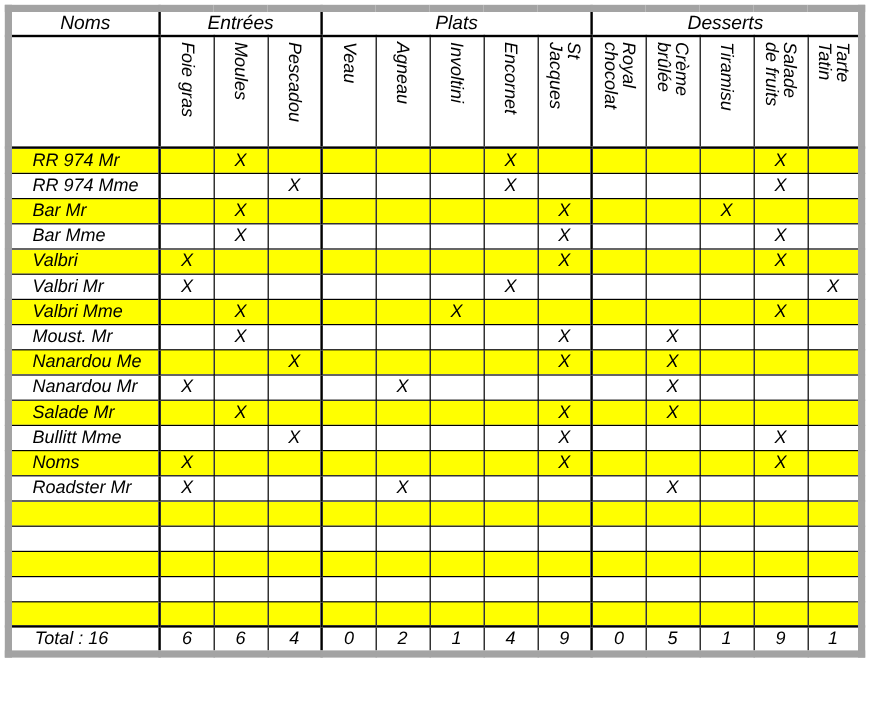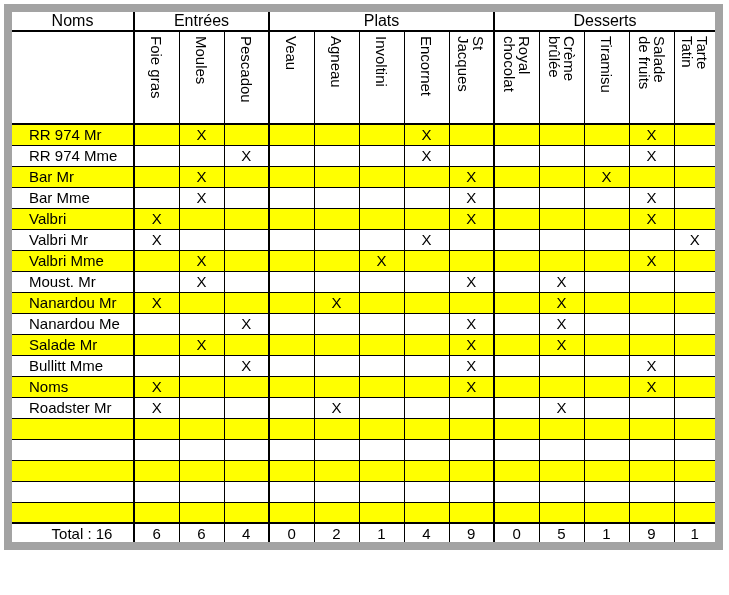--- a/index.html
+++ b/index.html
@@ -3,21 +3,22 @@
 <meta charset="utf-8">
 <style>
   * { margin: 0; padding: 0; box-sizing: border-box; }
   html, body { width: 729px; height: 595px; background: #FFFFFF; overflow: hidden; }
   body { font-family: "Liberation Sans", "DejaVu Sans", sans-serif; color: #000; }
 
   table.menu {
     position: absolute; left: 4px; top: 4px;
     border-collapse: collapse;
     table-layout: fixed;
-    border: 8px solid #a3a3a3;
+    border: 6px solid #a3a3a3;
+    font-style: italic;
   }
   col.c-name { width: 126px; }
   col.c-food { width: 45px; }
 
   th, td { border: 1px solid #000; overflow: hidden; }
 
   
   tr.group-row th {
     height: 23px;
     font-size: 16px;
@@ -48,21 +49,21 @@
   
   tbody td { height: 21px; font-size: 15px; text-align: center; vertical-align: middle; line-height: 19px; }
   tbody td.name { text-align: left; padding-left: 17px; }
   tbody tr:nth-child(odd) { background: #FFFF00; }
 
   
   tfoot td {
     height: 23px; font-size: 15px; text-align: center; vertical-align: middle;
     border-top: 2px solid #000;
   }
-  tfoot td.name { text-align: center; padding-left: 19px; }
+  tfoot td.name { text-align: left; padding-left: 19px; }
 
   
   .gl { border-left: 2px solid #000 !important; }
 </style>
 </head>
 <body>
 
 <table class="menu">
   <colgroup>
     <col class="c-name">
@@ -234,45 +235,45 @@
         <td></td>
         <td></td>
         <td>X</td>
         <td class="gl"></td>
         <td>X</td>
         <td></td>
         <td></td>
         <td></td>
       </tr>
       <tr>
+        <td class="name">Nanardou Me</td>
+        <td class="gl"></td>
+        <td></td>
+        <td>X</td>
+        <td class="gl"></td>
+        <td></td>
+        <td></td>
+        <td></td>
+        <td>X</td>
+        <td class="gl"></td>
+        <td>X</td>
+        <td></td>
+        <td></td>
+        <td></td>
+      </tr>
+      <tr>
         <td class="name">Nanardou Mr</td>
         <td class="gl">X</td>
         <td></td>
         <td></td>
         <td class="gl"></td>
         <td>X</td>
         <td></td>
         <td></td>
         <td></td>
-        <td class="gl"></td>
-        <td>X</td>
-        <td></td>
-        <td></td>
-        <td></td>
-      </tr>
-      <tr>
-        <td class="name">Nanardou Me</td>
-        <td class="gl"></td>
-        <td></td>
-        <td>X</td>
-        <td class="gl"></td>
-        <td></td>
-        <td></td>
-        <td></td>
-        <td>X</td>
         <td class="gl"></td>
         <td>X</td>
         <td></td>
         <td></td>
         <td></td>
       </tr>
       <tr>
         <td class="name">Salade Mr</td>
         <td class="gl"></td>
         <td>X</td>

